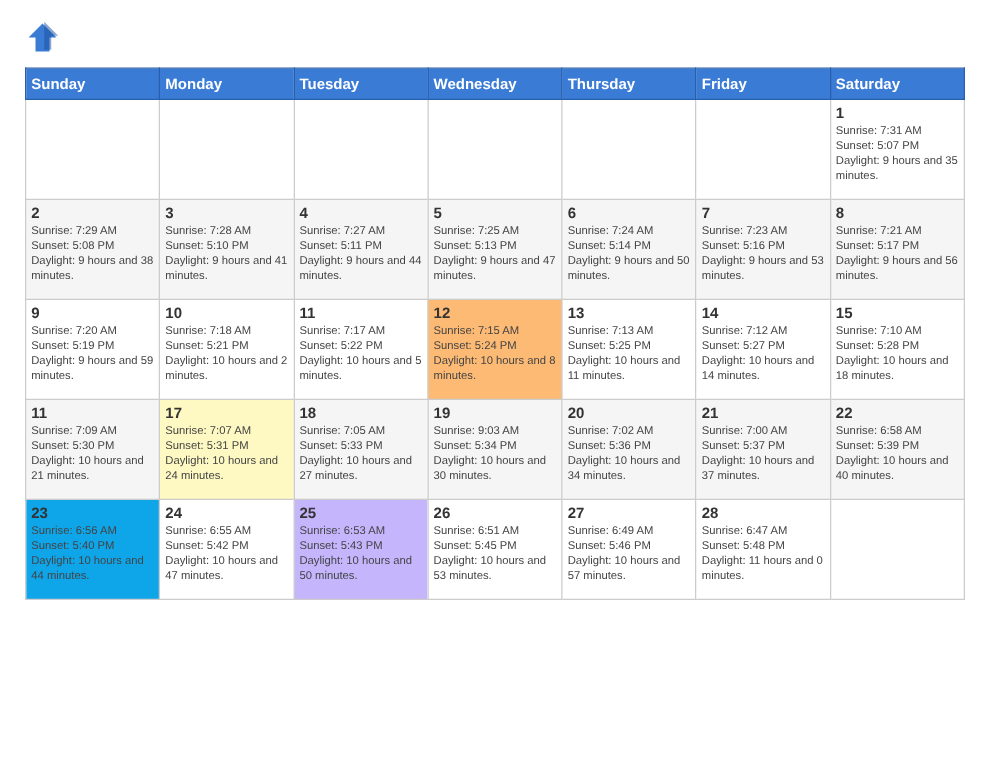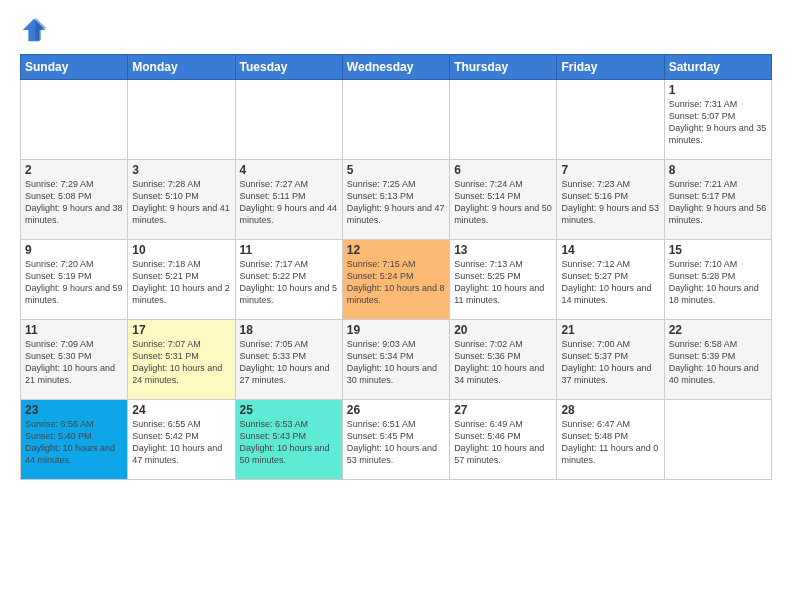--- a/index.html
+++ b/index.html
@@ -281,21 +281,21 @@
             <div class="day-info" style="white-space: pre-line;">Sunrise: 6:56 AM
 Sunset: 5:40 PM
 Daylight: 10 hours and 44 minutes.</div>
           </td>
           <td style="background: rgb(255, 255, 255);">
             <span class="day-num">24</span>
             <div class="day-info" style="white-space: pre-line;">Sunrise: 6:55 AM
 Sunset: 5:42 PM
 Daylight: 10 hours and 47 minutes.</div>
           </td>
-          <td style="background: #5eead4;">
+          <td style="background: #c4b5fd;">
             <span class="day-num">25</span>
             <div class="day-info" style="white-space: pre-line;">Sunrise: 6:53 AM
 Sunset: 5:43 PM
 Daylight: 10 hours and 50 minutes.</div>
           </td>
           <td style="background: rgb(255, 255, 255);">
             <span class="day-num">26</span>
             <div class="day-info" style="white-space: pre-line;">Sunrise: 6:51 AM
 Sunset: 5:45 PM
 Daylight: 10 hours and 53 minutes.</div>

